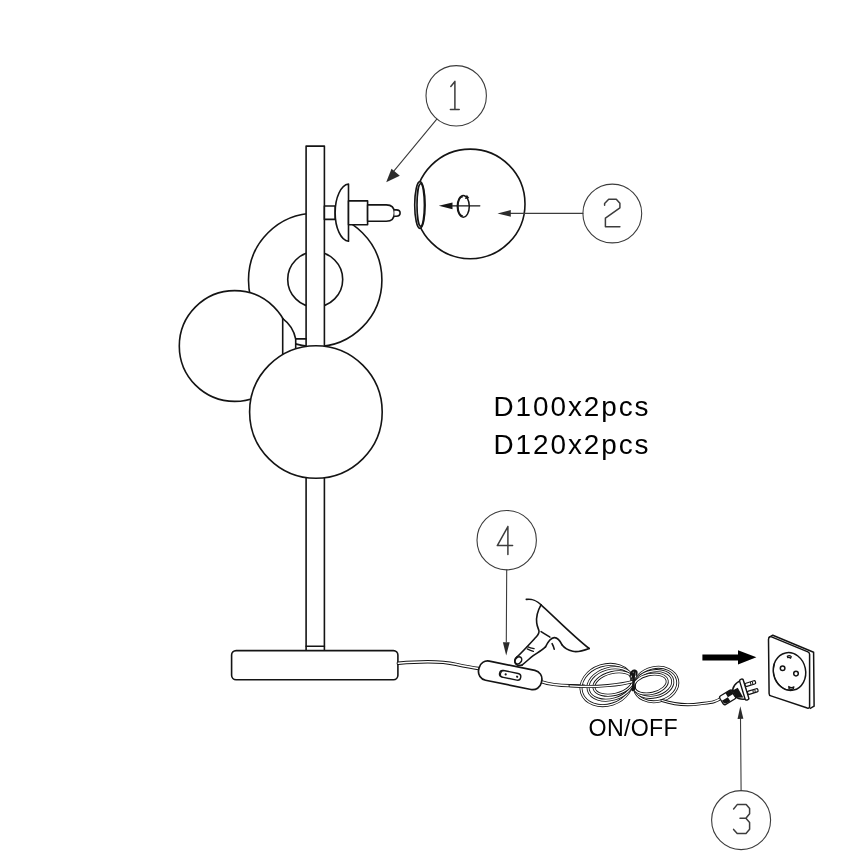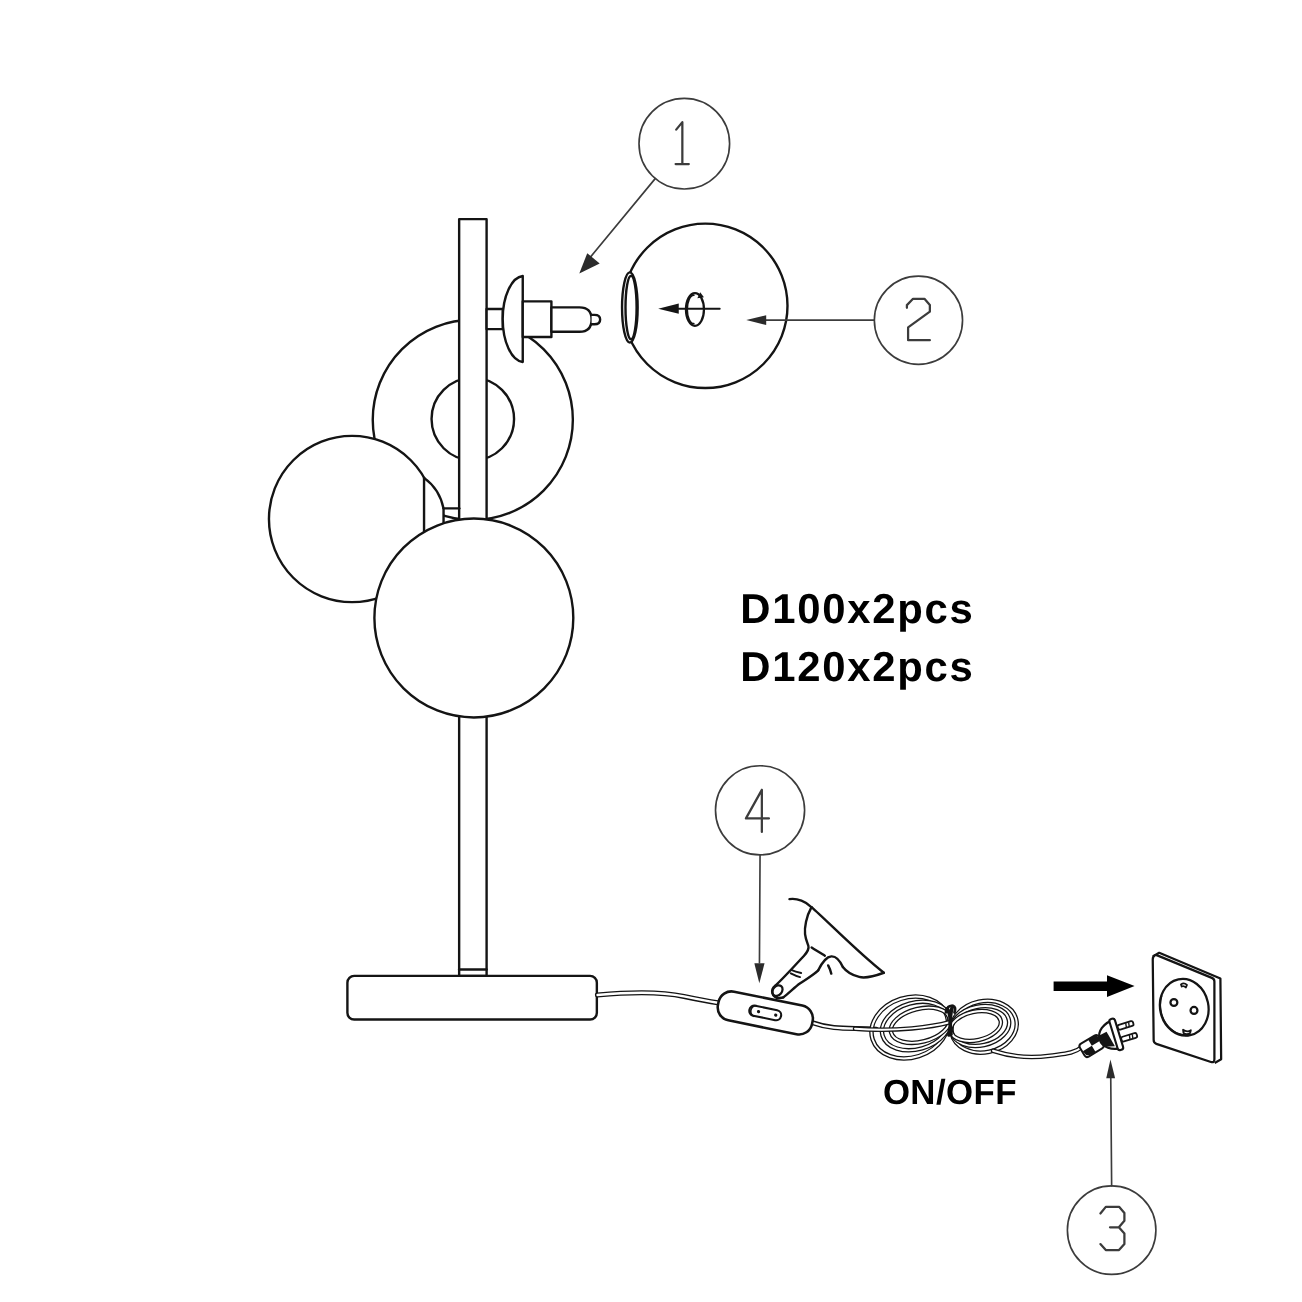--- a/index.html
+++ b/index.html
@@ -1,17 +1,17 @@
 <!DOCTYPE html>
 <html><head>
 <meta charset="utf-8">
 <style>
   html,body{margin:0;padding:0;background:#ffffff;}
   #stage{position:relative;width:868px;height:868px;background:#ffffff;overflow:hidden;
-         font-family:"Liberation Sans", sans-serif;font-weight:bold;}
+         font-family:"Liberation Sans", sans-serif;}
   svg{position:absolute;left:0;top:0;}
 </style>
 </head>
 <body>
 <div id="stage">
 <svg width="868" height="868" viewBox="0 0 868 868">
 
   <g stroke="#141414" stroke-width="1.6" fill="none" stroke-linecap="round" stroke-linejoin="round">
 
     <circle cx="315.2" cy="279.9" r="66.7" fill="#ffffff"></circle>

